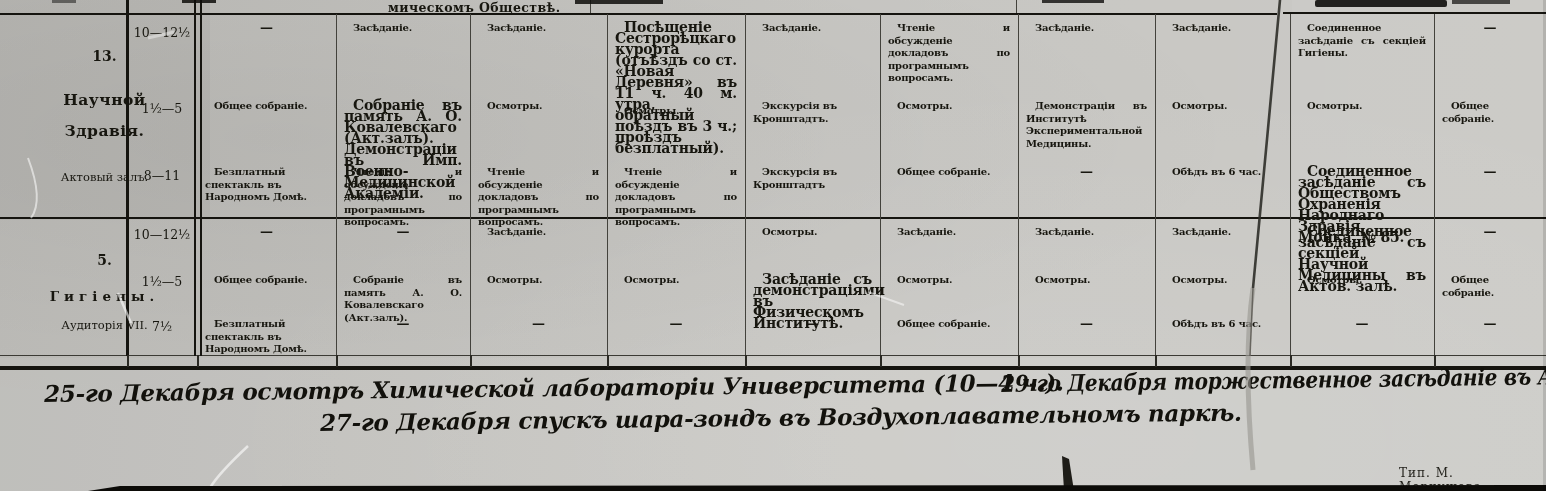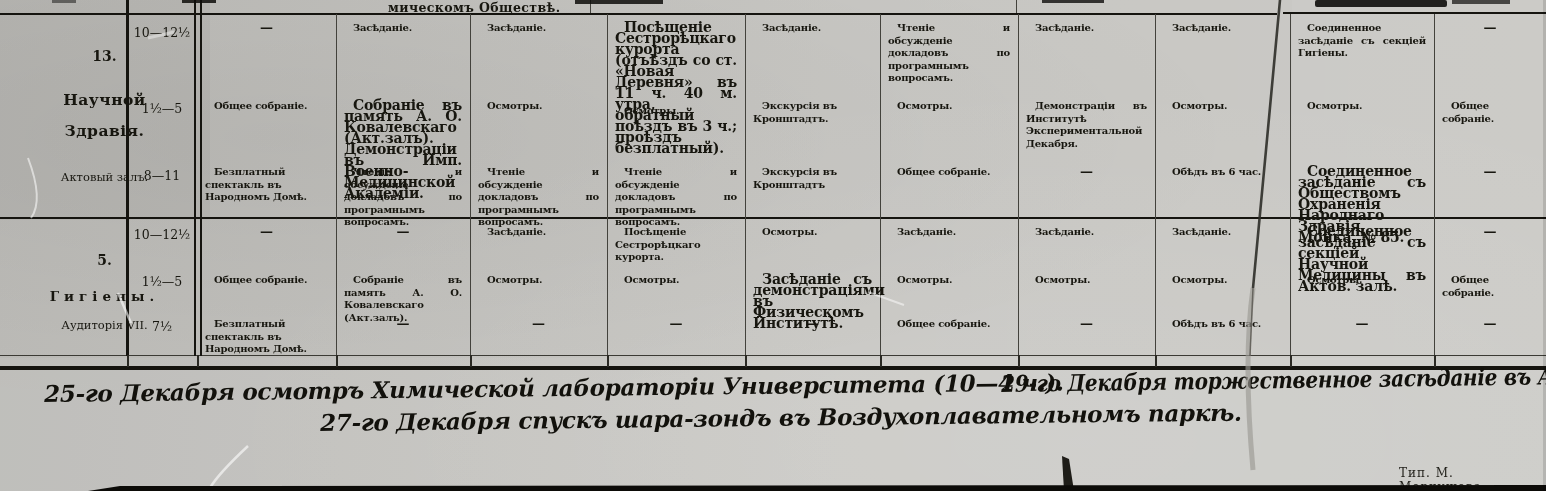--- a/index.html
+++ b/index.html
@@ -148,40 +148,39 @@
   <div class="cell col9 s13r1 just">Соединенное засѣданіе съ секціей Гигіены.</div>
   <div class="cell col10 s13r1 dash">—</div>
 
   <div class="cell col1 s13r2">Общее собраніе.</div>
   <div class="cell col2 s13r2 tight just">Собраніе въ память А. О. Ковалевскаго (Акт.залъ).
 Демонстраціи въ Имп. Военно-Медицинской Академіи.</div>
   <div class="cell col3 s13r2">Осмотры.</div>
   <div class="cell col4 s13r2 nudge">Осмотры.</div>
   <div class="cell col5 s13r2">Экскурсія въ Кронштадтъ.</div>
   <div class="cell col6 s13r2">Осмотры.</div>
-  <div class="cell col7 s13r2 just">Демонстраціи въ Институтѣ Экспериментальной Декабря.</div>
+  <div class="cell col7 s13r2 just">Демонстраціи въ Институтѣ Экспериментальной Медицины.</div>
   <div class="cell col8 s13r2">Осмотры.</div>
   <div class="cell col9 s13r2">Осмотры.</div>
   <div class="cell col10 s13r2">Общее собраніе.</div>
 
   <div class="cell col1 s13r3">Безплатный спектакль въ Народномъ Домѣ.</div>
   <div class="cell col2 s13r3 just">Чтеніе и обсужденіе докладовъ по програмнымъ вопросамъ.</div>
   <div class="cell col3 s13r3 just">Чтеніе и обсужденіе докладовъ по програмнымъ вопросамъ.</div>
   <div class="cell col4 s13r3 just">Чтеніе и обсужденіе докладовъ по програмнымъ вопросамъ.</div>
   <div class="cell col5 s13r3">Экскурсія въ Кронштадтъ</div>
   <div class="cell col6 s13r3">Общее собраніе.</div>
   <div class="cell col7 s13r3 dash">—</div>
   <div class="cell col8 s13r3">Обѣдъ въ 6 час.</div>
   <div class="cell col9 s13r3 tight just">Соединенное засѣданіе съ Обществомъ Охраненія Народнаго Здравія, Мойка, № 85.</div>
   <div class="cell col10 s13r3 dash">—</div>
 
   <div class="cell col1 s14r1 dash">—</div>
   <div class="cell col2 s14r1 dash">—</div>
   <div class="cell col3 s14r1">Засѣданіе.</div>
-  <div class="cell col4 s14r1">Посѣщеніе Сестрорѣцкаго курорта.</div>
   <div class="cell col5 s14r1">Осмотры.</div>
   <div class="cell col6 s14r1">Засѣданіе.</div>
   <div class="cell col7 s14r1">Засѣданіе.</div>
   <div class="cell col8 s14r1">Засѣданіе.</div>
   <div class="cell col9 s14r1 tight just">Соединенное засѣданіе съ секціей Научной Медицины въ Актов. залѣ.</div>
   <div class="cell col10 s14r1 dash">—</div>
 
   <div class="cell col1 s14r2">Общее собраніе.</div>
   <div class="cell col2 s14r2 just">Собраніе въ память А. О. Ковалевскаго (Акт.залъ).</div>
   <div class="cell col3 s14r2">Осмотры.</div>

